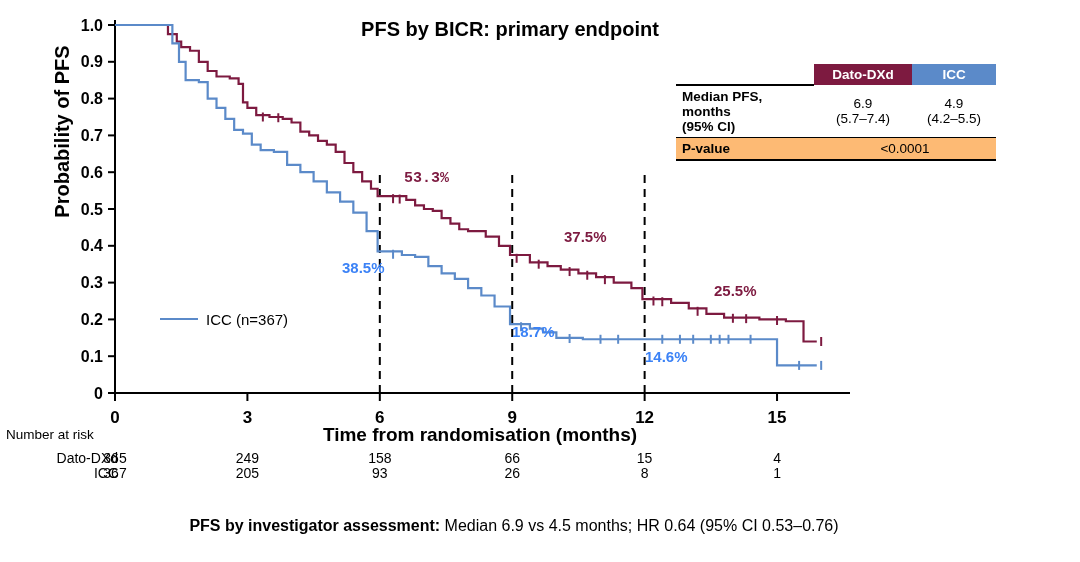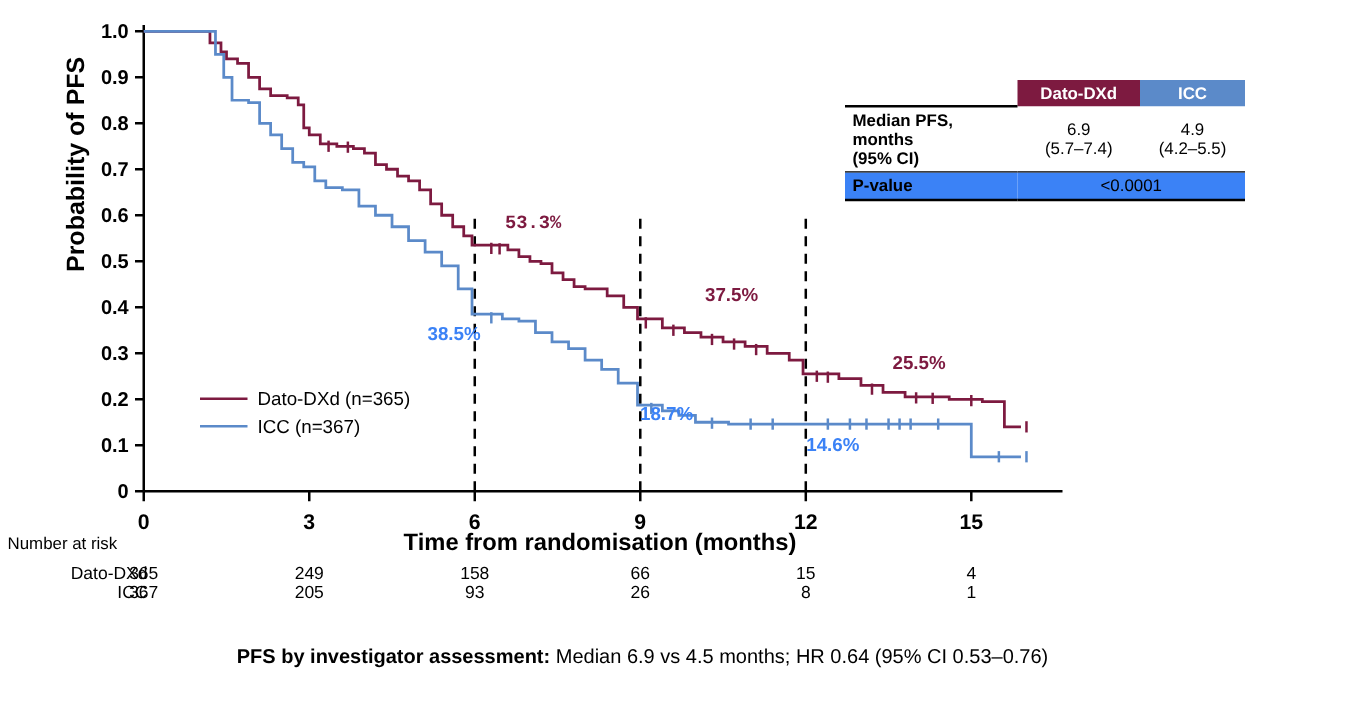--- a/index.html
+++ b/index.html
@@ -46,21 +46,21 @@
   .restable {
     position:absolute; left:676px; top:64px; width:320px;
     border-collapse:collapse; font-size:13.5px;
   }
   .restable td, .restable th { padding:3px 6px; vertical-align:middle; }
   .restable .hdr-blank { background:#fff; border-bottom:2px solid #000;}
   .restable .hdr-dato { background:#7d1a40; color:#fff; font-weight:bold; text-align:center; width:86px;}
   .restable .hdr-icc  { background:#5b8ac9; color:#fff; font-weight:bold; text-align:center; width:72px;}
   .restable tr.r1 td { border-bottom:1px solid #000; }
   .restable tr.r2 td { background:#f1f1f1; border-bottom:1px solid #000; }
-  .restable tr.r3 td { background:#3b82f6; border-bottom:2px solid #000; }
+  .restable tr.r3 td { background:#fdba74; border-bottom:2px solid #000; }
   .restable .lab { font-weight:bold; text-align:left; }
   .restable .ctr { text-align:center; }
   .restable .small { font-weight:bold; }
 
   
   .risk-title { position:absolute; left:6px; top:427px; font-size:13.5px; }
   .risk-labels { position:absolute; left:26px; top:451px; font-size:14px; text-align:right; width:92px; line-height:15px; }
   .risk-row { position:absolute; font-size:14px; line-height:15px; }
 
   .footer {
@@ -68,20 +68,21 @@
   }
   .footer b { font-weight:bold; }
 
   .corner-note { position:absolute; left:0; top:551px; font-size:6px; color:#555; }
 </style>
 </head>
 <body>
 
 <div id="plot-wrap">
 
+  <div class="title">PFS by BICR: primary endpoint</div>
   <div class="ylabel">Probability of PFS</div>
   <div class="xlabel">Time from randomisation (months)</div>
 
   <svg class="chart" id="svg-chart" width="1080" height="562">
       <line x1="115" y1="20" x2="115" y2="393" stroke="#000" stroke-width="2"></line>
       <line x1="115" y1="393" x2="850" y2="393" stroke="#000" stroke-width="2"></line>
       <line x1="108" y1="393" x2="115" y2="393" stroke="#000" stroke-width="2"></line>
       <text x="103" y="398.5" text-anchor="end" font-family="Liberation Sans, sans-serif" font-size="16" font-weight="bold" fill="#000">0</text>
       <line x1="108" y1="356.2" x2="115" y2="356.2" stroke="#000" stroke-width="2"></line>
       <text x="103" y="361.7" text-anchor="end" font-family="Liberation Sans, sans-serif" font-size="16" font-weight="bold" fill="#000">0.1</text>
@@ -147,24 +148,20 @@
       <line x1="710.8333333333334" y1="334.772" x2="710.8333333333334" y2="343.772" stroke="#5b8ac9" stroke-width="2"></line>
       <line x1="719.6604938271605" y1="334.772" x2="719.6604938271605" y2="343.772" stroke="#5b8ac9" stroke-width="2"></line>
       <line x1="728.4876543209876" y1="334.772" x2="728.4876543209876" y2="343.772" stroke="#5b8ac9" stroke-width="2"></line>
       <line x1="750.5555555555555" y1="334.772" x2="750.5555555555555" y2="343.772" stroke="#5b8ac9" stroke-width="2"></line>
       <line x1="799.104938271605" y1="360.9" x2="799.104938271605" y2="369.9" stroke="#5b8ac9" stroke-width="2"></line>
       <line x1="821.1728395061729" y1="360.9" x2="821.1728395061729" y2="369.9" stroke="#5b8ac9" stroke-width="2"></line>
     </svg>
 
   <div class="legend">
     <div class="legend-row">
-      <span class="legend-line dato"></span>
-      <span class="legend-label">Dato-DXd (n=365)</span>
-    </div>
-    <div class="legend-row">
       <span class="legend-line icc"></span>
       <span class="legend-label">ICC (n=367)</span>
     </div>
   </div>
 
   <div class="ann dato" id="ann-533" style="left: 404px; top: 170px; font-family: Liberation Mono, monospace;">53.3%</div>
   <div class="ann dato" id="ann-375" style="left: 564px; top: 228px;">37.5%</div>
   <div class="ann dato" id="ann-255" style="left: 714px; top: 282px;">25.5%</div>
   <div class="ann icc" id="ann-385" style="left: 342px; top: 259px;">38.5%</div>
   <div class="ann icc" id="ann-187" style="left: 512px; top: 323px;">18.7%</div>

